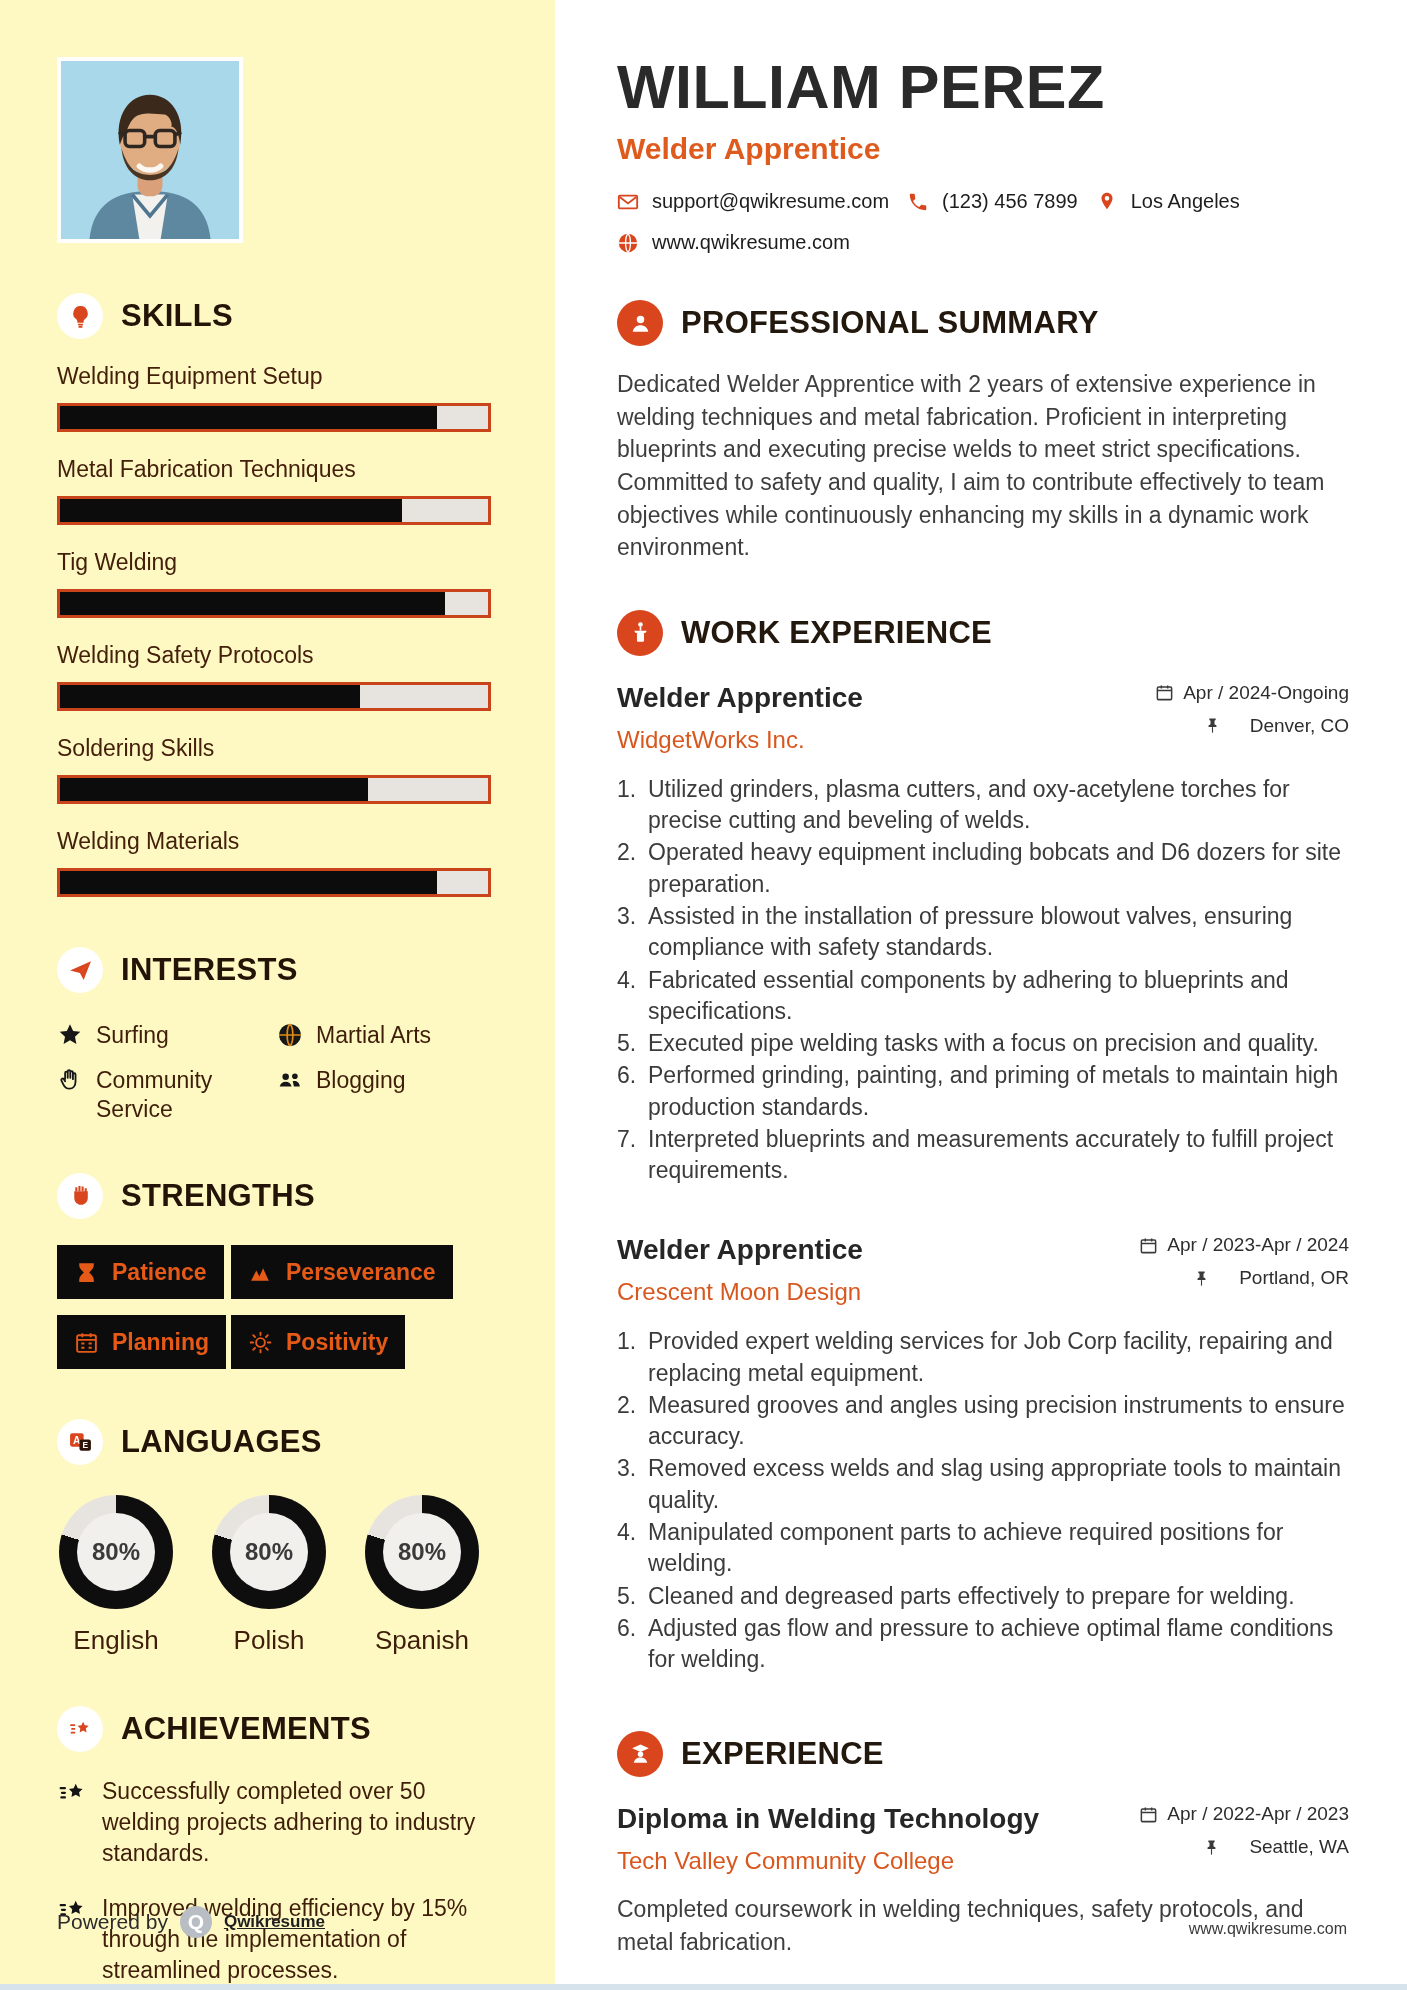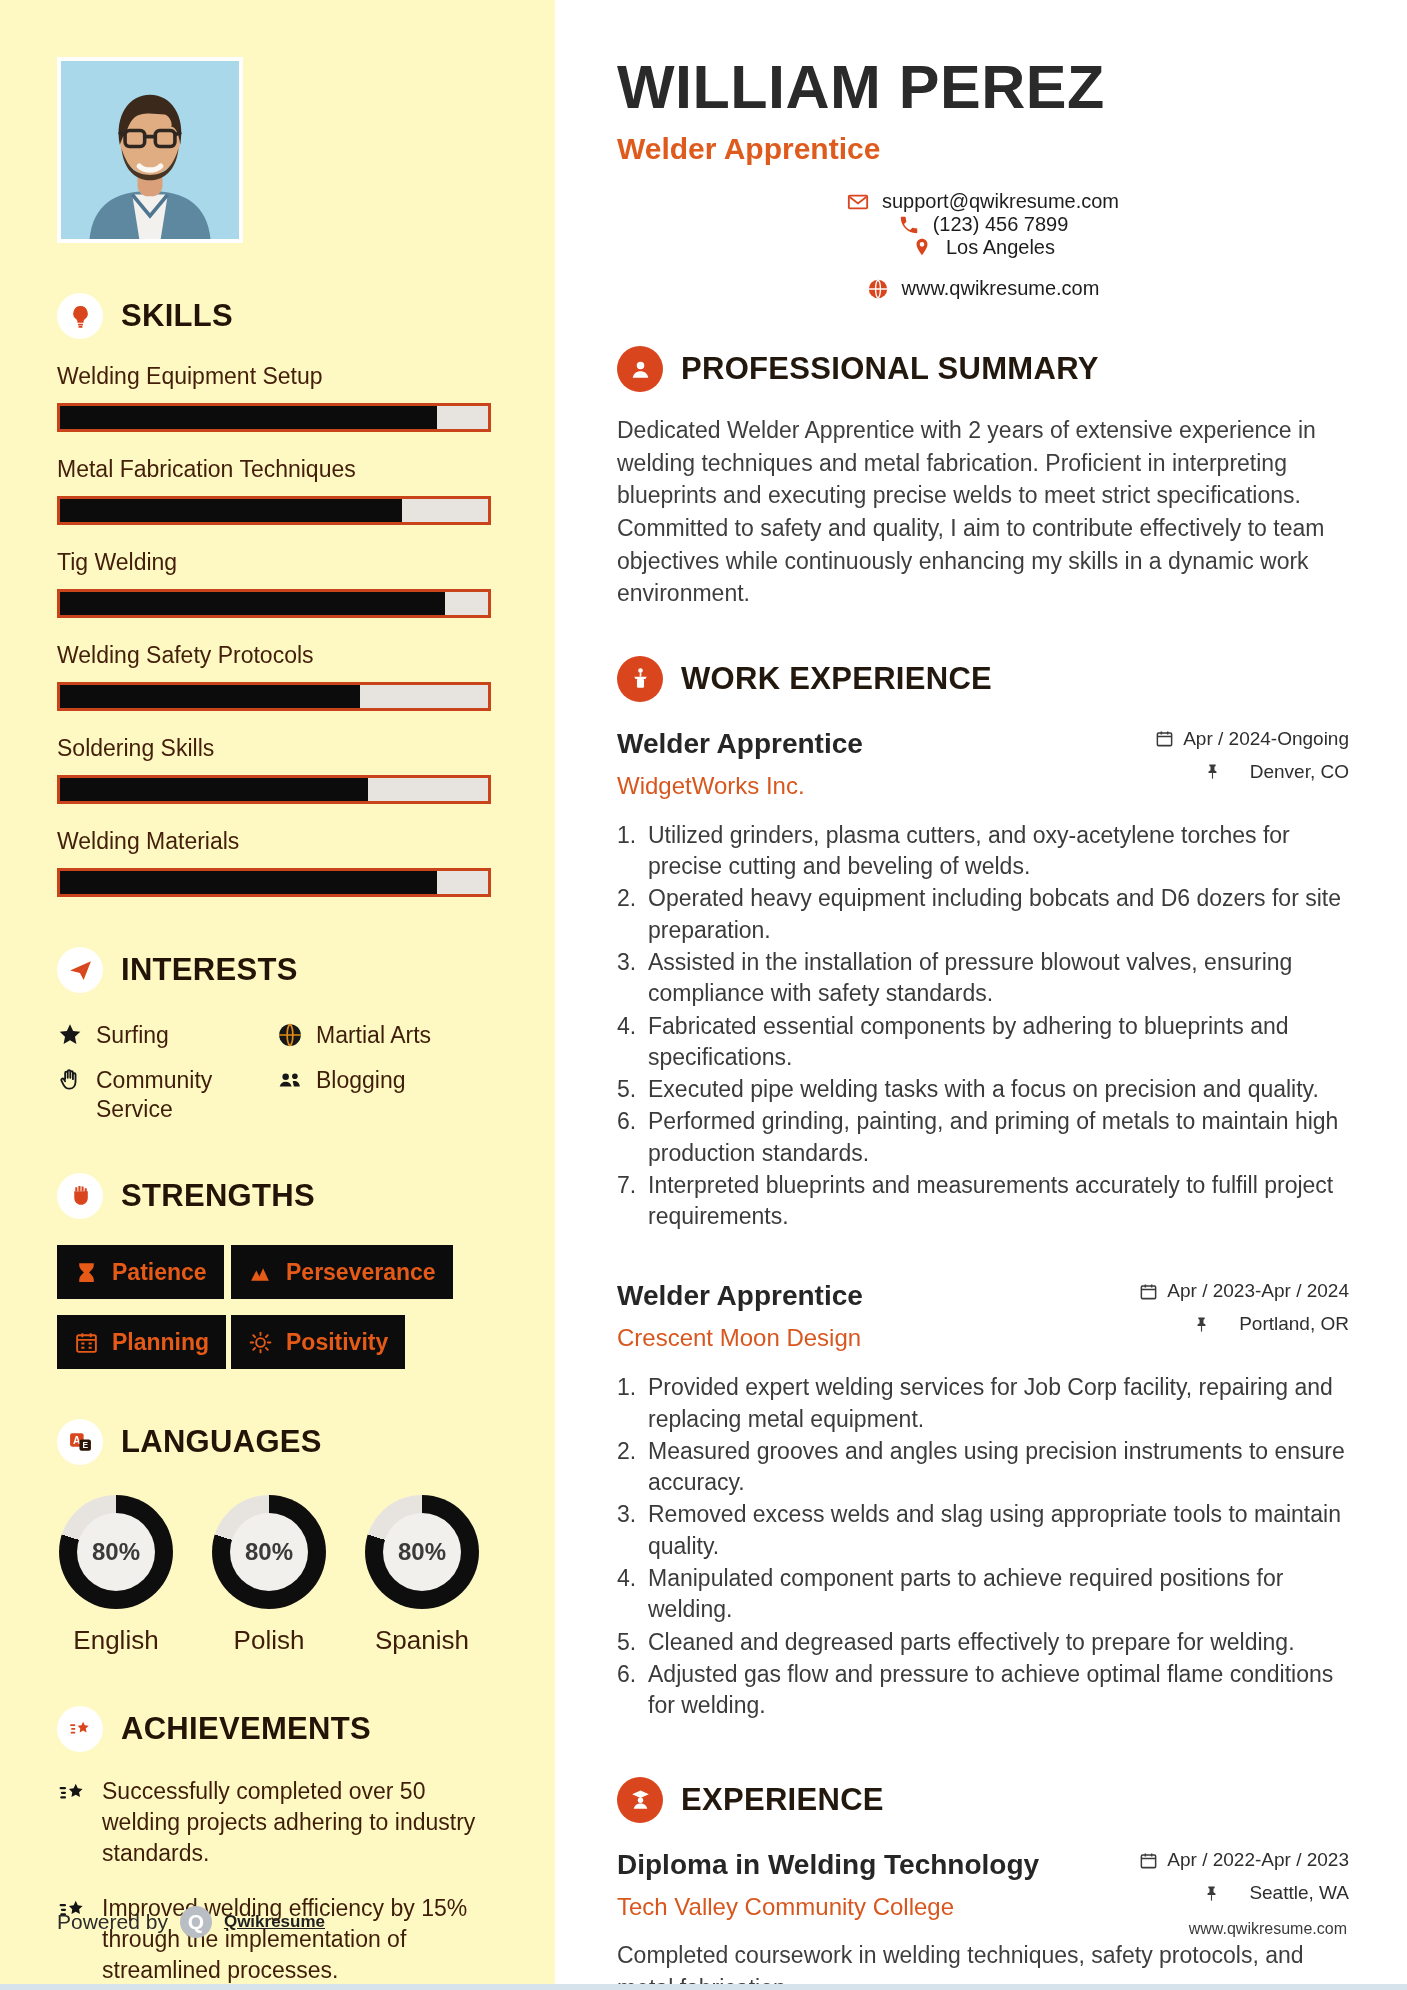--- a/index.html
+++ b/index.html
@@ -37,21 +37,21 @@
   .ach svg{width:31px;height:31px;flex-shrink:0;color:#141414;margin-top:2px;}
   .side-footer{position:absolute;left:57px;bottom:52px;display:flex;align-items:center;gap:12px;}
   .powered{font-size:21px;color:#2B2B2B;}
   .qlogo{width:32px;height:32px;border-radius:50%;background:#B9BEC4;color:#fff;display:flex;
          align-items:center;justify-content:center;font-size:21px;font-weight:700;}
   .brand{font-size:17px;font-weight:700;color:#1F1F1F;text-decoration:underline;}
   
   .main{flex:1;padding:52px 58px 0 62px;box-sizing:border-box;}
   .name{font-size:61px;font-weight:800;color:#2A2A2A;letter-spacing:.5px;}
   .subtitle{font-size:30px;font-weight:700;color:#DE5B1D;margin-top:10px;}
-  .contact-row{display:flex;align-items:center;margin-top:24px;flex-direction:column;}
+  .contact-row{display:flex;align-items:center;margin-top:24px;}
   .contact-row + .contact-row{margin-top:18px;}
   .contact{display:flex;align-items:center;gap:13px;font-size:20px;color:#1D1D1D;font-weight:500;}
   .contact svg{width:22px;height:22px;flex-shrink:0;}
   .c-gap{width:18px;}
   .main-heading{display:flex;align-items:center;gap:18px;margin-top:46px;}
   .icon-circle-orange{width:46px;height:46px;border-radius:50%;background:#D9451C;flex-shrink:0;
                       display:flex;align-items:center;justify-content:center;}
   .icon-circle-orange svg{width:25px;height:25px;}
   .main-heading .h{font-size:31px;font-weight:800;color:#22180D;letter-spacing:.3px;}
   .summary-text{margin-top:22px;font-size:23px;line-height:1.42;color:#3E3E3E;max-width:740px;}

